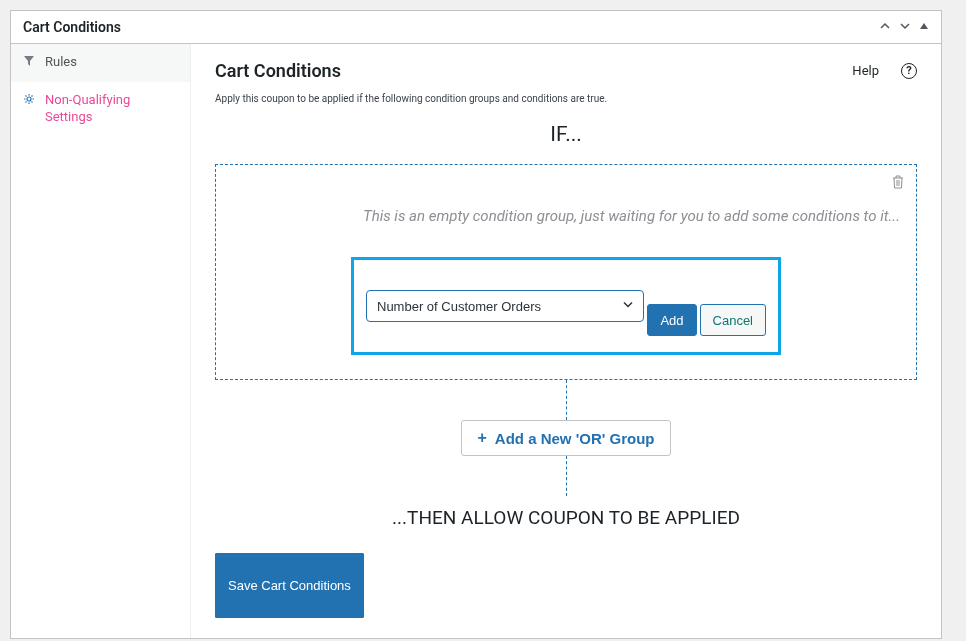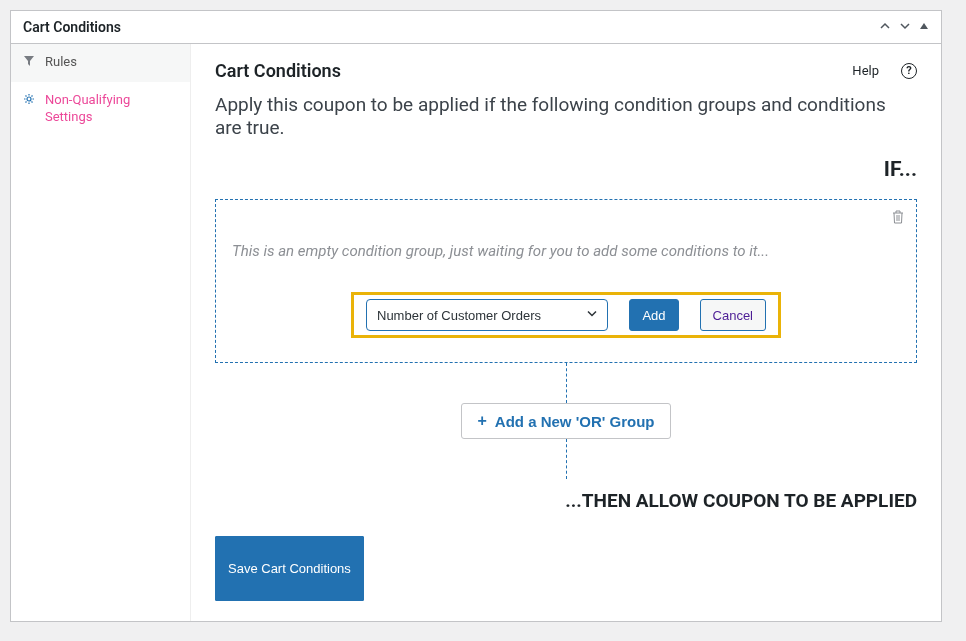--- a/index.html
+++ b/index.html
@@ -92,60 +92,60 @@
       width: 16px; height: 16px;
       border: 1.5px solid #1d2327;
       border-radius: 50%;
       display: inline-flex;
       align-items: center;
       justify-content: center;
       font-size: 11px;
       font-weight: bold;
     }
     .description {
-      font-size: 19px;
+      font-size: 10px;
       color: #3c434a;
       margin-bottom: 18px;
     }
     .if-label, .then-label {
-      text-align: right;
+      text-align: center;
       font-size: 21px;
-      font-weight: 700;
+      font-weight: 400;
       color: #1d2327;
       margin-bottom: 18px;
     }
     .then-label { margin-top: 10px; margin-bottom: 0; font-size: 19px; }
     .condition-group {
       border: 1px dashed #2271b1;
       padding: 14px 16px 24px 16px;
       position: relative;
       margin-bottom: 0;
     }
     .trash-icon {
       position: absolute;
       top: 10px;
       right: 12px;
       color: #8c8f94;
       cursor: pointer;
       font-size: 14px;
     }
     .empty-msg {
-      text-align: left;
+      text-align: right;
       font-style: italic;
       color: #8c8f94;
       font-size: 15px;
       margin: 28px 0 32px 0;
     }
     .highlight-box {
-      border: 3px solid #eab308;
+      border: 3px solid #0ea5e9;
       width: 430px;
       margin: 0 auto;
-      padding: 4px 12px;
-      display: flex;
-      gap: 21px;
+      padding: 16px 12px;
+      display: flex;
+      gap: 3px;
       align-items: center;
       justify-content: center;
     }
     .select-wrap {
       position: relative;
       flex: 1;
       max-width: 290px;
     }
     .condition-select {
       width: 100%;
@@ -167,29 +167,30 @@
       pointer-events: none;
       color: #2c3338;
     }
     .btn {
       padding: 5px 12px;
       border-radius: 3px;
       font-size: 13px;
       cursor: pointer;
       border: 1px solid;
       height: 32px;
+      margin-top: 28px;
     }
     .btn-primary {
       background: #2271b1;
       color: #fff;
       border-color: #2271b1;
     }
     .btn-secondary {
       background: #f6f7f7;
-      color: #4c1d95;
+      color: #0f766e;
       border-color: #2271b1;
     }
     .connector {
       width: 1px;
       height: 40px;
       border-left: 1px dashed #2271b1;
       margin: 0 auto;
     }
     .add-group-btn {
       display: flex;

